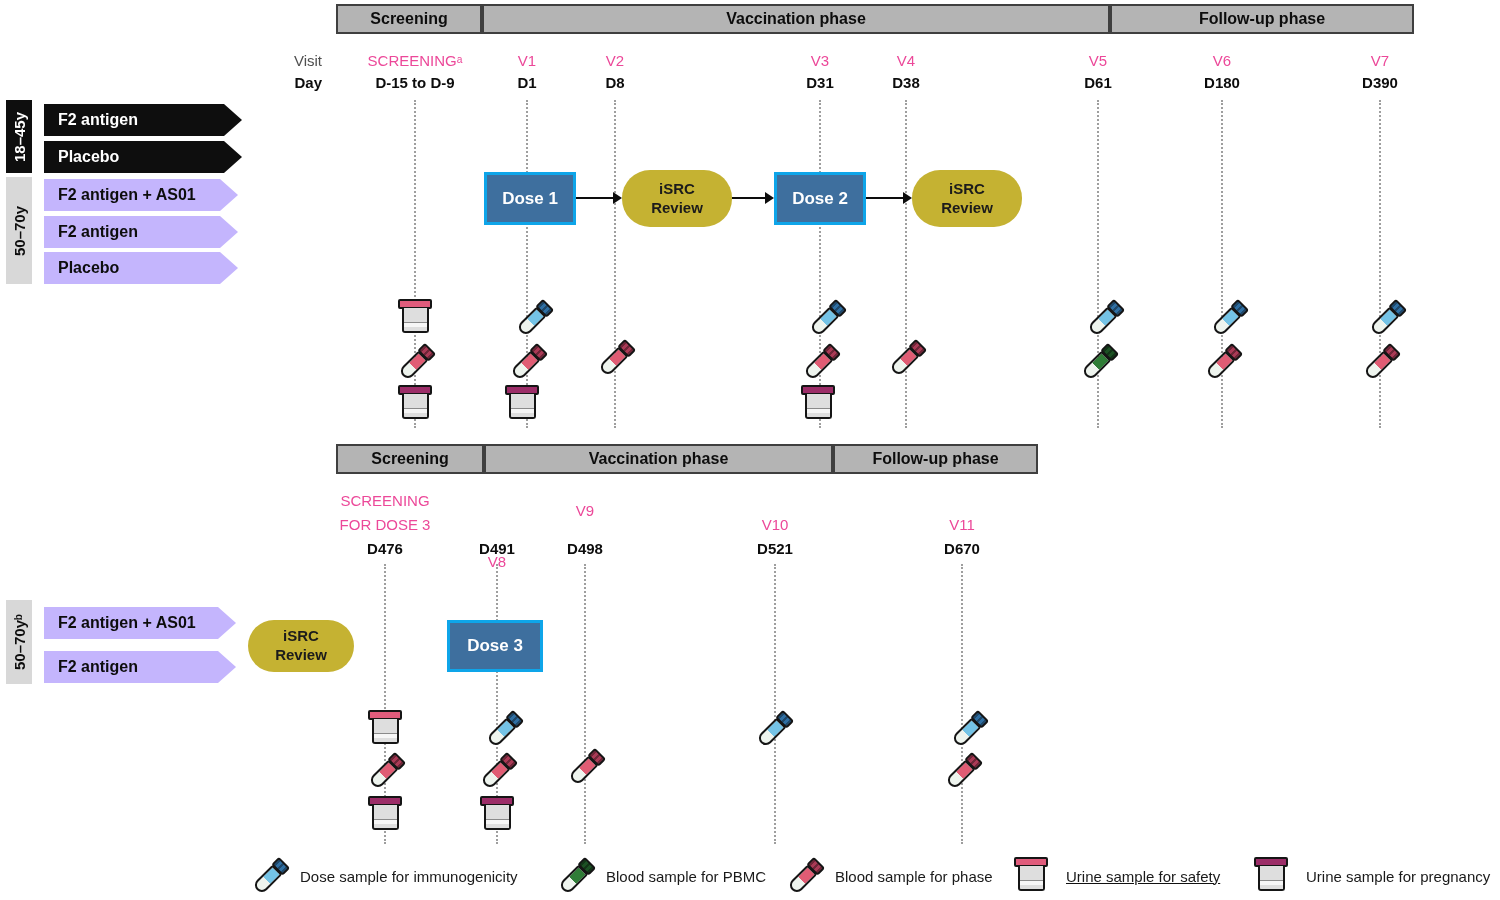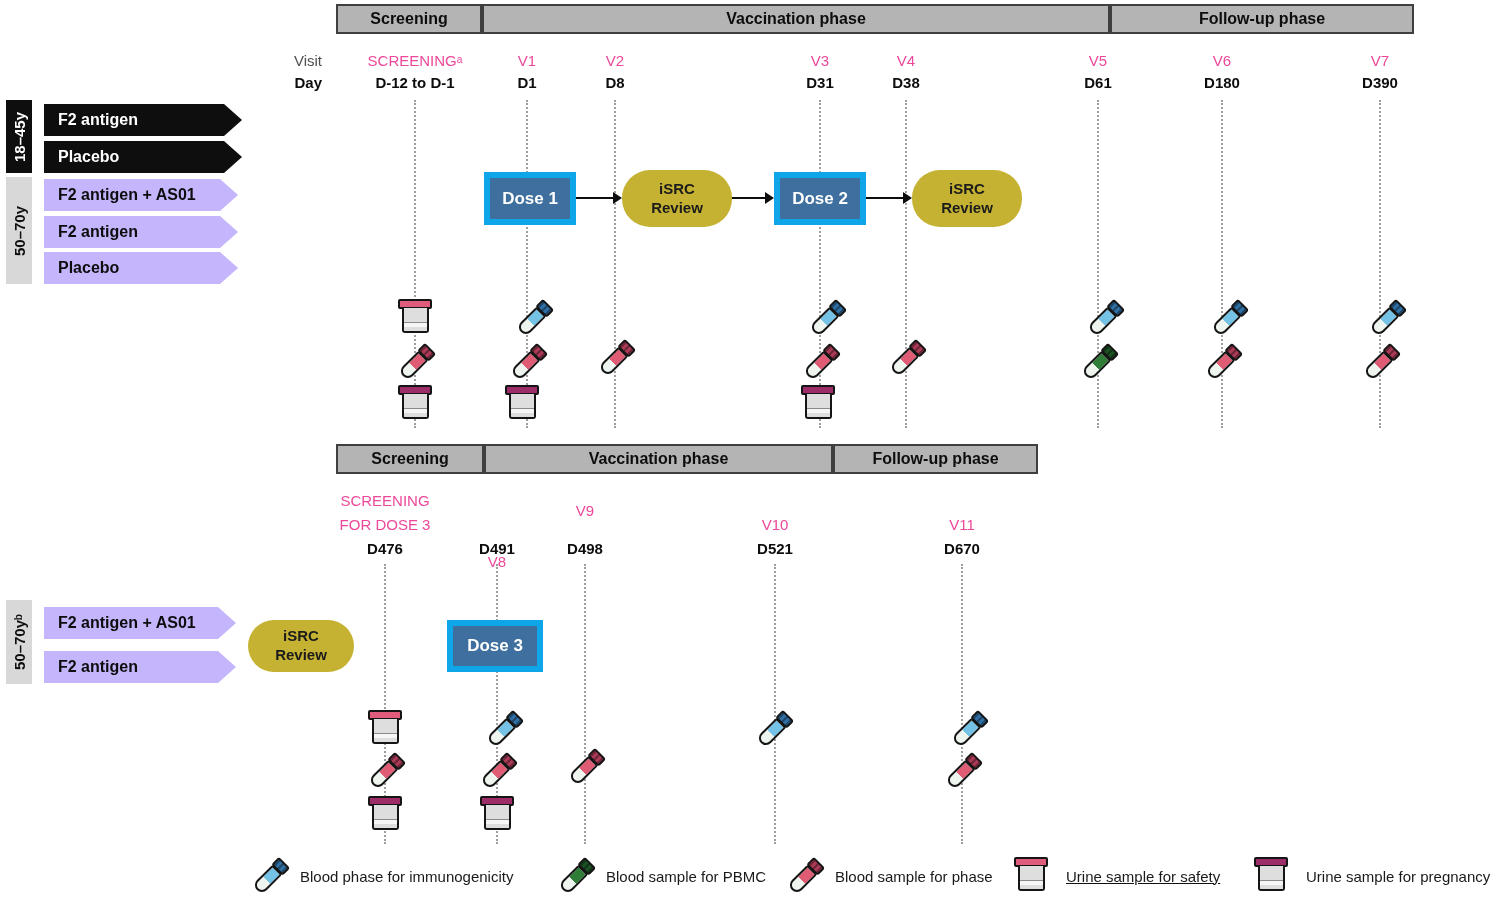--- a/index.html
+++ b/index.html
@@ -21,21 +21,21 @@
           writing-mode:vertical-rl;transform:rotate(180deg);font-weight:700;font-size:15px;z-index:2;}
   .vlabel.black{background:#0e0e0e;color:#fff;}
   .vlabel.gray{background:#d8d8d8;color:#0d0d0d;}
   
   .arm{position:absolute;left:44px;height:32px;display:flex;align-items:center;padding-left:14px;
        font-weight:700;font-size:16px;box-sizing:border-box;z-index:2;
        clip-path:polygon(0 0,calc(100% - 18px) 0,100% 50%,calc(100% - 18px) 100%,0 100%);}
   .arm.black{background:#0e0e0e;color:#fff;}
   .arm.gray{background:#c4b5fd;color:#0d0d0d;}
   
-  .dose{position:absolute;background:#3e6f9e;border:6px solid #0ea5e9;box-sizing:border-box;
+  .dose{position:absolute;background:#3e6f9e;border:3px solid #0ea5e9;box-sizing:border-box;
         display:flex;align-items:center;justify-content:center;color:#fff;font-weight:700;
         font-size:17px;z-index:3;}
   .isrc{position:absolute;background:#c5b232;border-radius:28px;display:flex;flex-direction:column;
         align-items:center;justify-content:center;font-weight:600;font-size:15px;color:#1b1b1b;
         line-height:1.25;z-index:3;}
   .flow-arrow{position:absolute;height:2px;background:#0d0d0d;z-index:3;}
   .flow-arrow::after{content:"";position:absolute;right:-8px;top:-5px;width:0;height:0;
         border-left:9px solid #0d0d0d;border-top:6px solid transparent;border-bottom:6px solid transparent;}
   
   .tube{position:absolute;width:46px;height:46px;z-index:4;}
@@ -71,21 +71,21 @@
 <div id="canvas">
 
   <div class="phase" style="left:336px;width:146px;">Screening</div>
   <div class="phase" style="left:482px;width:628px;">Vaccination phase</div>
   <div class="phase" style="left:1110px;width:304px;">Follow-up phase</div>
 
   <div class="axislab" style="left:262px;top:52px;color:#4f4f4f;">Visit</div>
   <div class="axislab" style="left:262px;top:74px;font-weight:700;color:#0d0d0d;">Day</div>
 
   <div class="visit" style="left:340px;top:52px;">SCREENINGᵃ</div>
-  <div class="day" style="left:340px;top:74px;">D-12 to D-1</div>
+  <div class="day" style="left:340px;top:74px;">D-15 to D-9</div>
   <div class="vline" style="left:414px;top:100px;height:328px;"></div>
 
   <div class="visit" style="left:452px;top:52px;">V1</div>
   <div class="day" style="left:452px;top:74px;">D1</div>
   <div class="vline" style="left:526px;top:100px;height:328px;"></div>
 
   <div class="visit" style="left:540px;top:52px;">V2</div>
   <div class="day" style="left:540px;top:74px;">D8</div>
   <div class="vline" style="left:614px;top:100px;height:328px;"></div>
 
@@ -330,21 +330,21 @@
 
   <div class="leg-item" style="left:246px;">
     <span class="leg-icon">
       <span class="tube t-blue">
           <span class="rot" style="display:block;">
             <span class="cap" style="display:block;"></span>
             <span class="tbody" style="display:block;"></span>
           </span>
         </span>
     </span>
-    <span class="leg-label">Blood phase for immunogenicity</span>
+    <span class="leg-label">Dose sample for immunogenicity</span>
   </div>
   <div class="leg-item" style="left:552px;">
     <span class="leg-icon">
       <span class="tube t-green">
           <span class="rot" style="display:block;">
             <span class="cap" style="display:block;"></span>
             <span class="tbody" style="display:block;"></span>
           </span>
         </span>
     </span>

